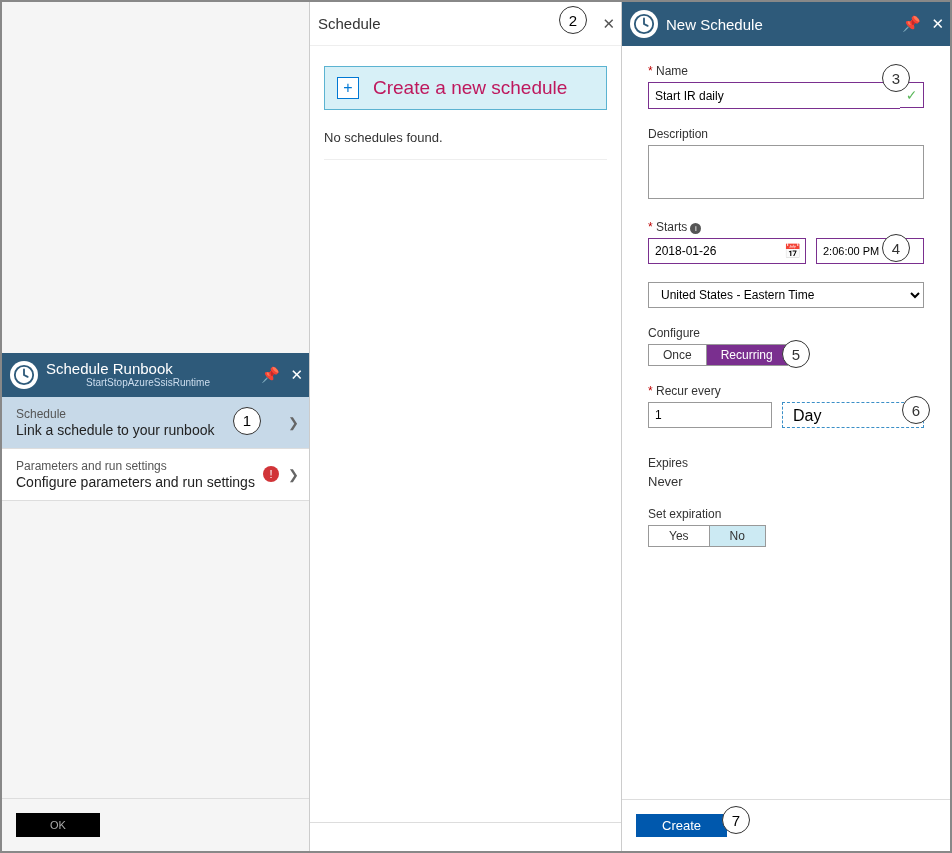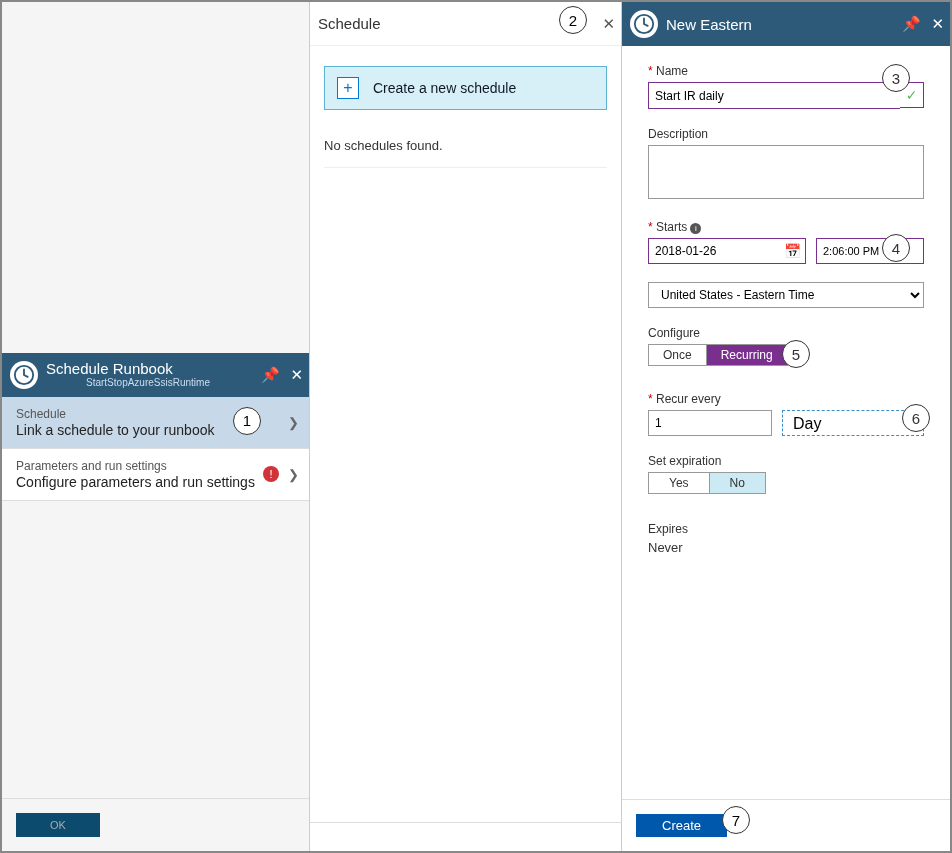--- a/index.html
+++ b/index.html
@@ -24,27 +24,27 @@
 
 .nav-item { padding: 10px 14px; border-bottom: 1px solid #ddd; position: relative; cursor: pointer; }
 .nav-item.selected { background: #c7d9e8; }
 .nav-item.normal { background: #fff; }
 .nav-label-sm { font-size: 12px; color: #555; }
 .nav-label-lg { font-size: 14px; color: #222; margin-top: 1px; }
 .chevron { position: absolute; right: 10px; top: 50%; transform: translateY(-50%); color: #666; font-size: 13px; }
 .alert-icon { position: absolute; right: 30px; top: 50%; transform: translateY(-50%); width: 16px; height: 16px; border-radius: 50%; background: #d13438; color: #fff; font-size: 11px; text-align: center; line-height: 16px; }
 
 .footer { position: absolute; bottom: 0; left: 0; right: 0; border-top: 1px solid #ddd; padding: 14px; background: inherit; }
-.btn-disabled { width: 84px; height: 24px; background: #0c4a6e; color: #aaa; border: none; font-size: 11px; cursor: default; }
+.btn-disabled { width: 84px; height: 24px; background: #000000; color: #aaa; border: none; font-size: 11px; cursor: default; }
 .btn-primary { background: #0058ad; color: #fff; border: none; padding: 4px 26px; font-size: 13px; cursor: pointer; }
 
 .create-box { margin: 20px 14px; border: 1px solid #5bb3d1; background: #d7f0f7; display: flex; align-items: center; padding: 10px 12px; cursor: pointer; }
 .plus-box { width: 22px; height: 22px; border: 1px solid #0078d4; color: #0078d4; display: flex; align-items: center; justify-content: center; font-size: 16px; margin-right: 14px; background: #fff; }
-.create-label { font-size: 14px; color: #0f172a; }
-.no-schedules { margin: 8px 14px 18px; font-size: 13px; color: #333; padding-bottom: 14px; border-bottom: 1px solid #eee; }
+.create-label { font-size: 19px; color: #be185d; }
+.no-schedules { margin: 0 14px 18px; font-size: 13px; color: #333; padding-bottom: 14px; border-bottom: 1px solid #eee; }
 
 .form { padding: 18px 26px; font-size: 12px; color: #333; }
 .field { margin-bottom: 18px; }
 .field-label { font-size: 12px; color: #333; margin-bottom: 4px; display: block; }
 .req::before { content: "* "; color: #b00; }
 .info-dot { display: inline-block; width: 11px; height: 11px; border-radius: 50%; background: #555; color: #fff; font-size: 8px; text-align: center; line-height: 11px; margin-left: 3px; }
 .text-input { width: 100%; height: 27px; border: 1px solid #999; padding: 0 6px; font-size: 12px; }
 .text-input.valid { border: 1px solid #7a2f8f; border-right: none; }
 .valid-wrap { display: flex; }
 .valid-mark { width: 26px; height: 26px; border: 1px solid #7a2f8f; border-left: none; color: #5cb85c; display: flex; align-items: center; justify-content: center; font-size: 14px; }
@@ -128,21 +128,21 @@
   </div>
 
   <div class="panel panel3">
     <div class="panel-header">
       <span class="clock-icon">
         <svg viewBox="0 0 24 24">
             <circle cx="12" cy="12" r="10" fill="none" stroke="#2e5a7a" stroke-width="2"></circle>
             <path d="M12 6 L12 12 L16 14" fill="none" stroke="#2e5a7a" stroke-width="2" stroke-linecap="round"></path>
           </svg>
       </span>
-      <span class="panel-title">New Eastern</span>
+      <span class="panel-title">New Schedule</span>
       <div class="header-actions dark">
         <span>📌</span>
         <span>✕</span>
       </div>
     </div>
 
     <div class="form">
 
       <div class="field" style="position:relative">
         <label class="field-label req">Name</label>
@@ -178,44 +178,44 @@
 
       <div class="field" style="position:relative">
         <label class="field-label">Configure</label>
         <div class="toggle">
           <div class="toggle-opt">Once</div>
           <div class="toggle-opt active-purple">Recurring</div>
         </div>
         <div class="callout" style="left:134px;top:14px">5</div>
       </div>
 
-      <div class="field" style="margin-top:26px;position:relative">
+      <div class="field" style="margin-top:18px;position:relative">
         <label class="field-label req">Recur every</label>
         <div class="row">
           <input class="num-input" value="1" style="">
           <select class="unit-select">
             <option>Day</option>
           </select>
         </div>
         <div class="callout" style="right:-6px;top:12px">6</div>
       </div>
 
+      <div class="field" style="margin-top:28px">
+        <label class="field-label">Expires</label>
+        <div class="expires-val">Never</div>
+      </div>
+
       <div class="field">
         <label class="field-label">Set expiration</label>
         <div class="toggle">
           <div class="toggle-opt" style="padding:3px 20px">Yes</div>
           <div class="toggle-opt active-blue" style="padding:3px 20px">No</div>
         </div>
       </div>
 
-      <div class="field" style="margin-top:28px">
-        <label class="field-label">Expires</label>
-        <div class="expires-val">Never</div>
-      </div>
-
     </div>
 
     <div class="footer" style="position:absolute">
       <button class="btn-primary">Create</button>
       <div class="callout" style="left:100px;top:6px">7</div>
     </div>
   </div>
 
 </div>
 

